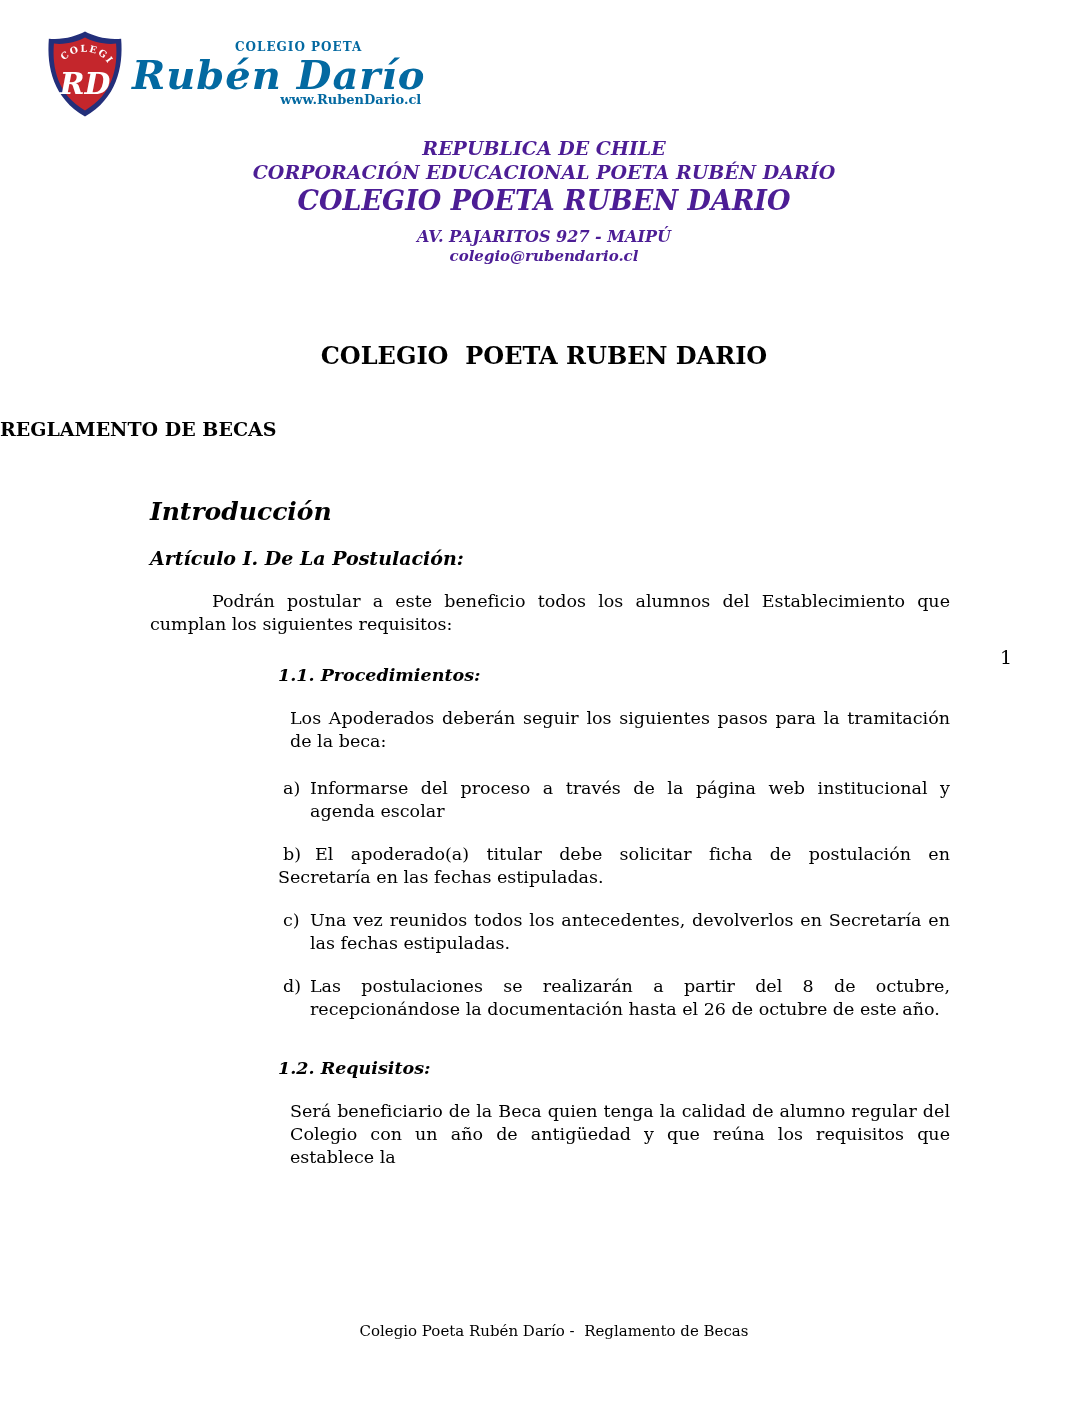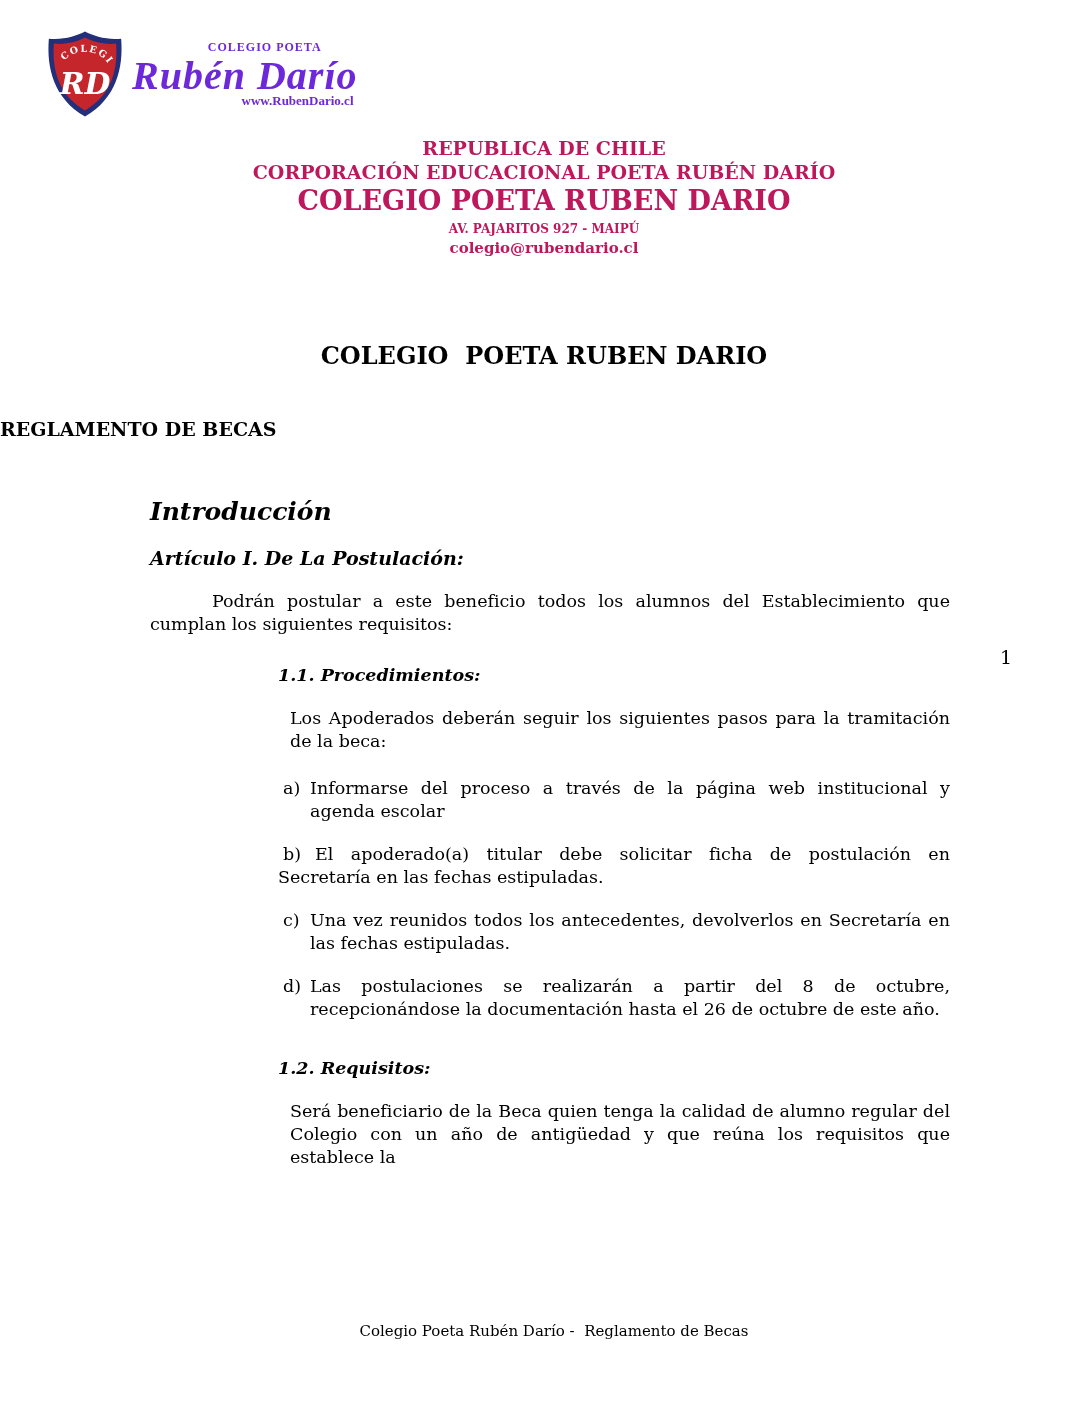--- a/index.html
+++ b/index.html
@@ -8,29 +8,29 @@
     width:1088px;height:1408px;
     background:#ffffff;
     font-family:"DejaVu Serif","Liberation Serif",serif;
     color:#000;
     overflow:hidden;
     margin:0 auto;
   }
   
   .logo{position:absolute;top:30px;left:44px;display:flex;align-items:flex-start;}
   .logo-shield{width:82px;height:88px;flex:0 0 auto;}
-  .logo-textcol{margin-left:6px;padding-top:10px;color:#6d28d9;font-family:Liberation Serif, serif;}
+  .logo-textcol{margin-left:6px;padding-top:10px;color:#0369a1;}
   .logo-small{font-size:12px;font-weight:bold;letter-spacing:1px;text-align:center;margin-left:40px;}
   .logo-script{font-size:40px;font-style:italic;font-weight:bold;line-height:1.05;letter-spacing:1px;}
   .logo-web{font-size:13px;font-weight:bold;text-align:right;margin-top:-4px;padding-right:4px;}
   
-  .header-block{position:absolute;top:136px;left:0;width:100%;text-align:center;color:#be185d;}
+  .header-block{position:absolute;top:136px;left:0;width:100%;text-align:center;color:#4c1d95;font-style:italic;}
   .hdr-line1,.hdr-line2{font-size:19px;font-weight:bold;line-height:24px;}
   .hdr-line3{font-size:27px;font-weight:bold;line-height:33px;}
-  .hdr-address{font-size:12px;font-weight:bold;line-height:20px;margin-top:2px;}
+  .hdr-address{font-size:16px;font-weight:bold;line-height:20px;margin-top:10px;}
   .hdr-phone{font-size:15px;font-weight:bold;line-height:19px;}
   .hdr-email{font-size:15px;font-weight:bold;line-height:19px;}
   
   .doc-title{position:absolute;top:341px;left:0;width:100%;text-align:center;
     font-size:24px;font-weight:bold;white-space:pre-wrap;}
   .doc-subtitle{position:absolute;top:418px;left:0;width:100%;text-align:left;
     font-size:19px;font-weight:bold;}
   
   .body{position:absolute;top:500px;left:150px;width:800px;font-size:17.5px;line-height:23px;}
   .intro-heading{font-size:25px;font-weight:bold;font-style:italic;margin:0 0 24px 0;}

